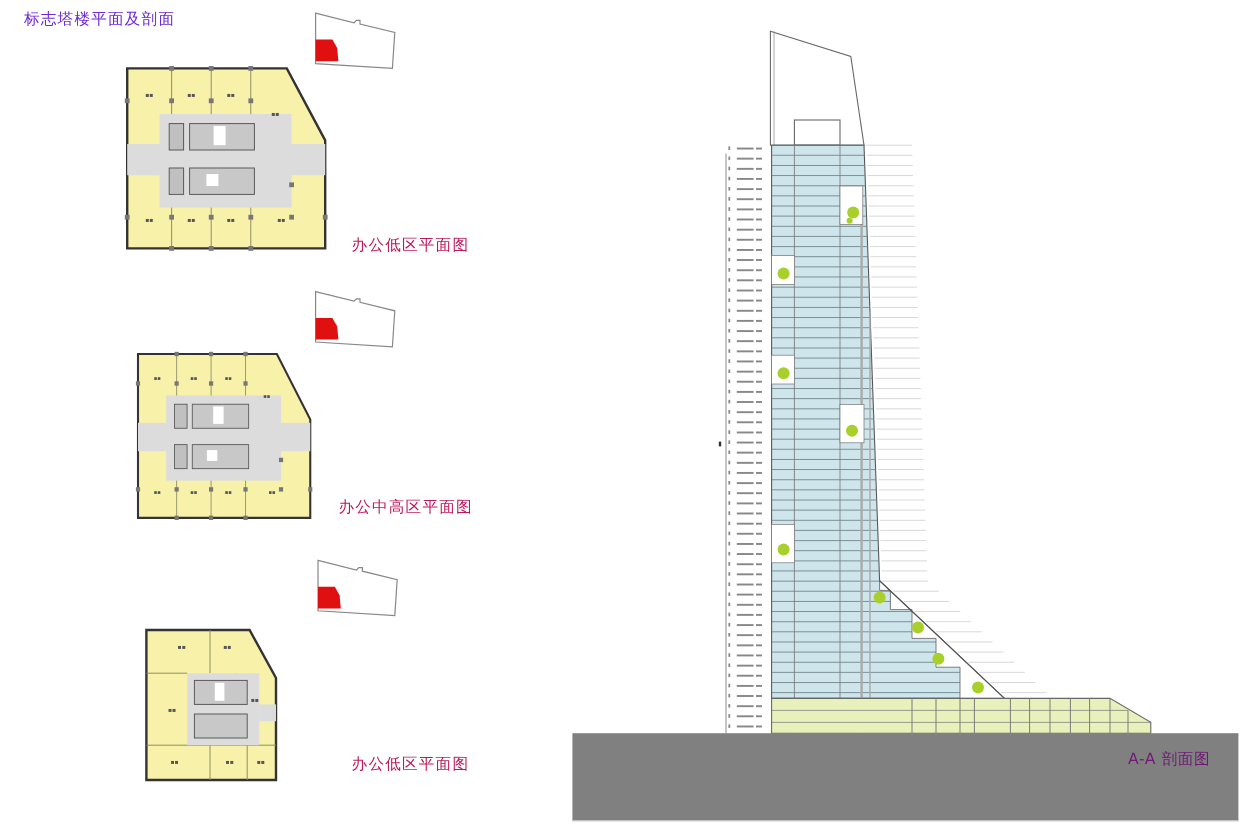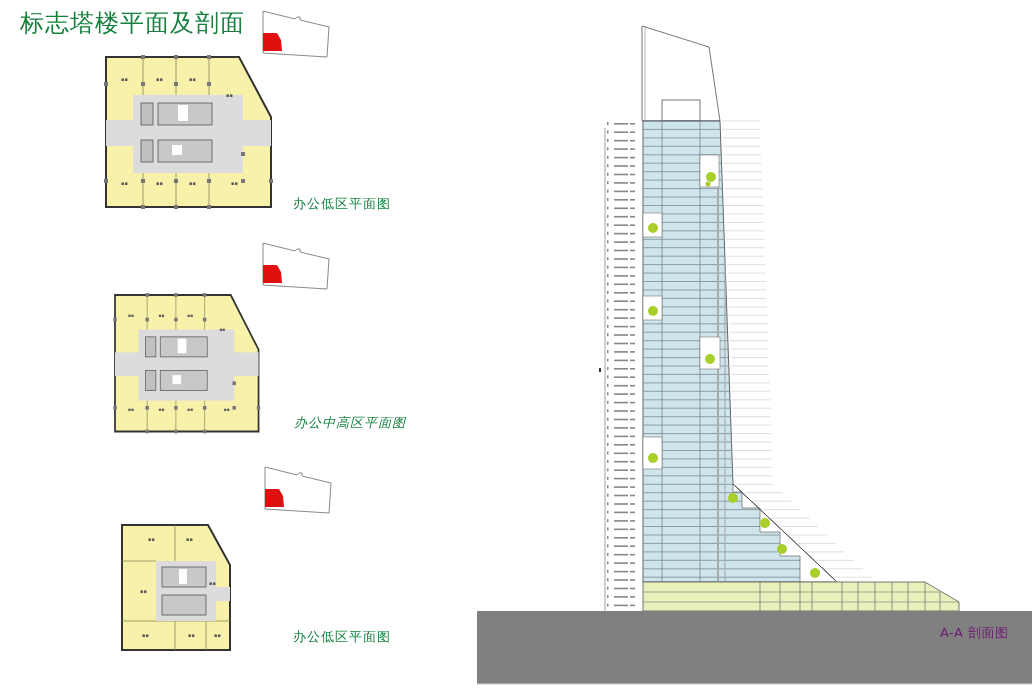--- a/index.html
+++ b/index.html
@@ -1,19 +1,19 @@
 <!DOCTYPE html>
 <html><head>
 <meta charset="utf-8">
 <style>
   html, body { margin:0; padding:0; background:#ffffff; }
   body { width:1036px; height:697px; position:relative; overflow:hidden;
          font-family:"DejaVu Sans","Liberation Sans",sans-serif; }
-  .title { position:absolute; left:20px; top:7px; font-size:24px; color:#15803d; letter-spacing:1px;font-family:Liberation Serif, serif; }
-  .caption { position:absolute; font-size:13px; color:#15803d; letter-spacing:1px; }
+  .title { position:absolute; left:20px; top:7px; font-size:13px; color:#6d28d9; letter-spacing:1px;font-family:Liberation Serif, serif; }
+  .caption { position:absolute; font-size:13px; color:#be185d; letter-spacing:1px; }
   .ground-label { position:absolute; left:940px; top:624px; font-size:13px; color:#701a75; letter-spacing:0.5px; }
   svg { position:absolute; left:0; top:0; }
 </style>
 </head>
 <body>
 
 <div class="title">标志塔楼平面及剖面</div>
 
 <svg width="1036" height="697" viewBox="0 0 1036 697">
   <defs>
@@ -461,15 +461,15 @@
         <line x1="824.9" x2="862.9" y1="568.8" y2="568.8"></line>
         <line x1="833.9" x2="871.9" y1="577.2" y2="577.2"></line>
       </g>
 
     <rect x="477" y="611" width="555" height="73" fill="#808080"></rect>
     <line x1="477" y1="684" x2="1032" y2="684" stroke="#cfcfcf" stroke-width="1"></line>
   </g>
 </svg>
 
 <div class="caption" style="left:293px; top:195px;">办公低区平面图</div>
-<div class="caption" style="left:294px; top:414px;font-style:italic;">办公中高区平面图</div>
+<div class="caption" style="left:282px; top:414px;">办公中高区平面图</div>
 <div class="caption" style="left:293px; top:628px;">办公低区平面图</div>
 <div class="ground-label">A-A 剖面图</div>
 
 </body></html>

